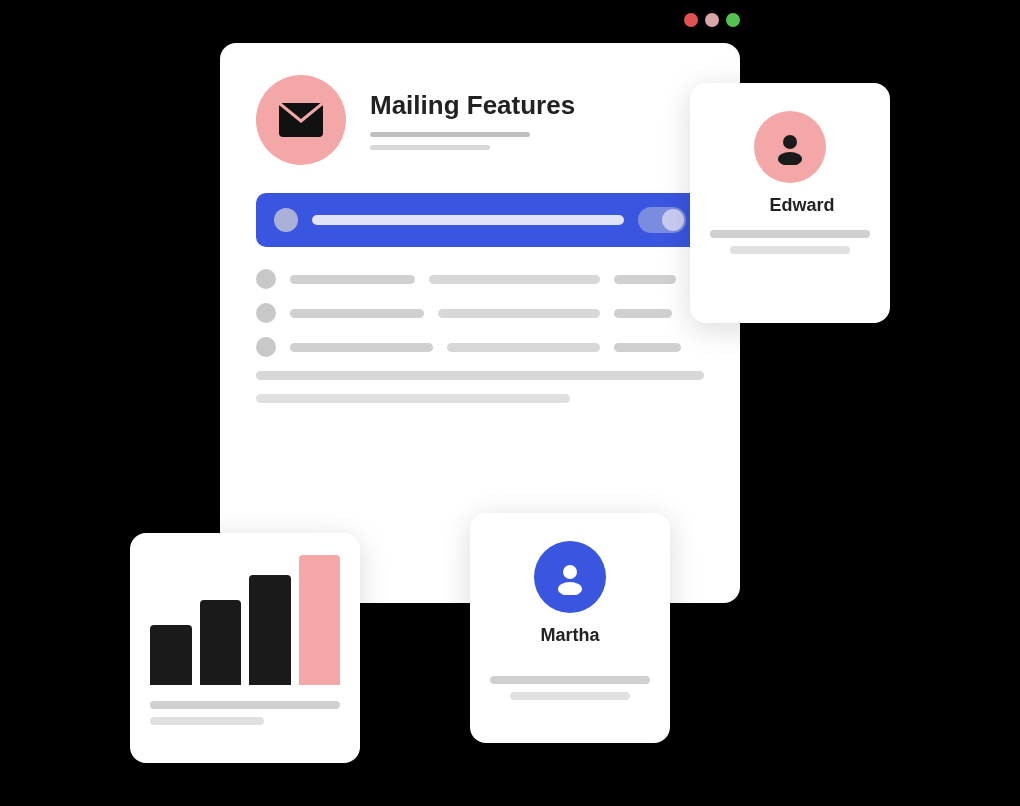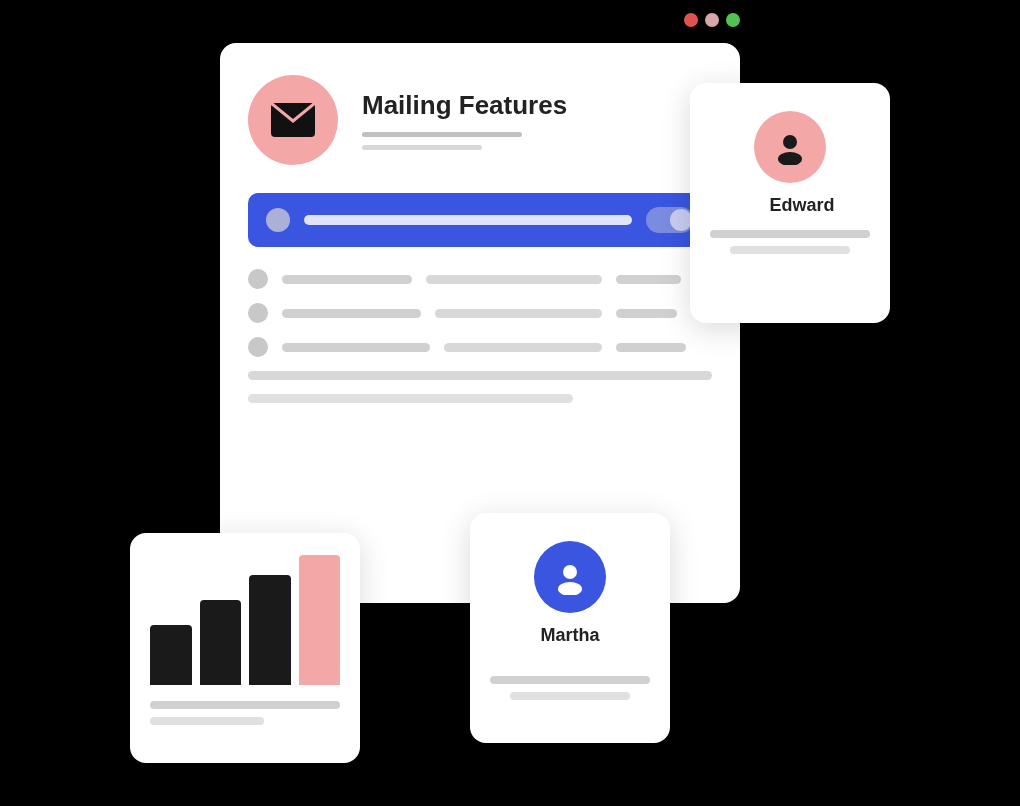--- a/index.html
+++ b/index.html
@@ -24,21 +24,21 @@
     
     .main-card {
       position: absolute;
       top: 0;
       left: 90px;
       width: 520px;
       height: 560px;
       background: #fff;
       border-radius: 16px;
       box-shadow: 0 8px 40px rgba(0,0,0,0.18);
-      padding: 32px 28px;
+      padding: 32px 36px;
       z-index: 2;
     }
 
     .main-card-header {
       display: flex;
       align-items: center;
       gap: 24px;
       margin-bottom: 28px;
     }
 

